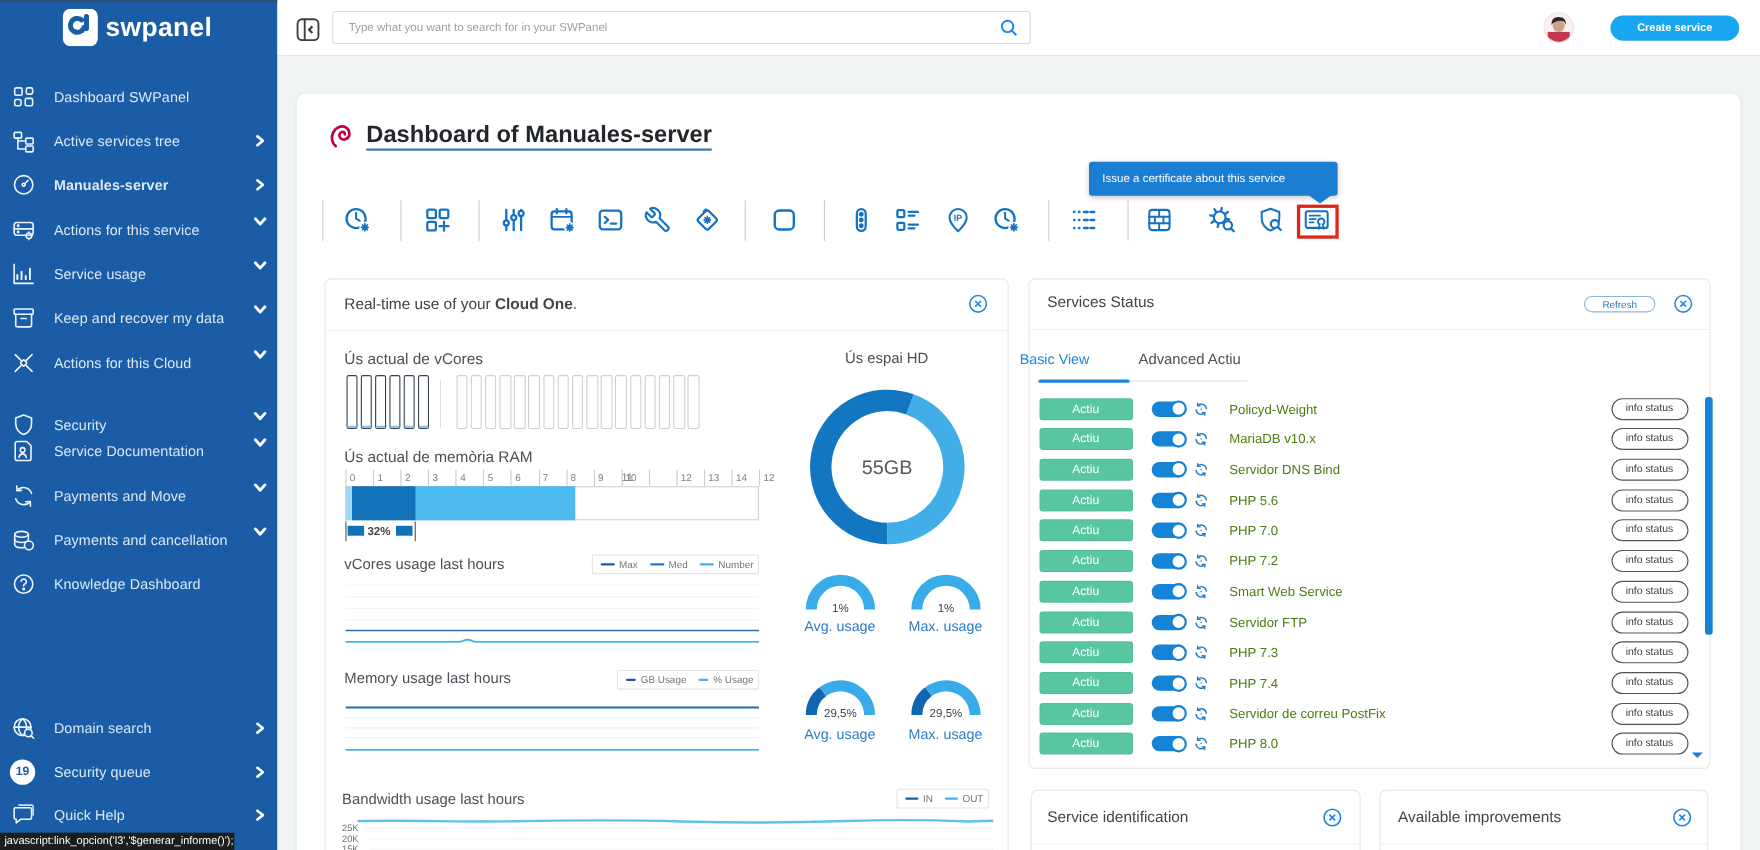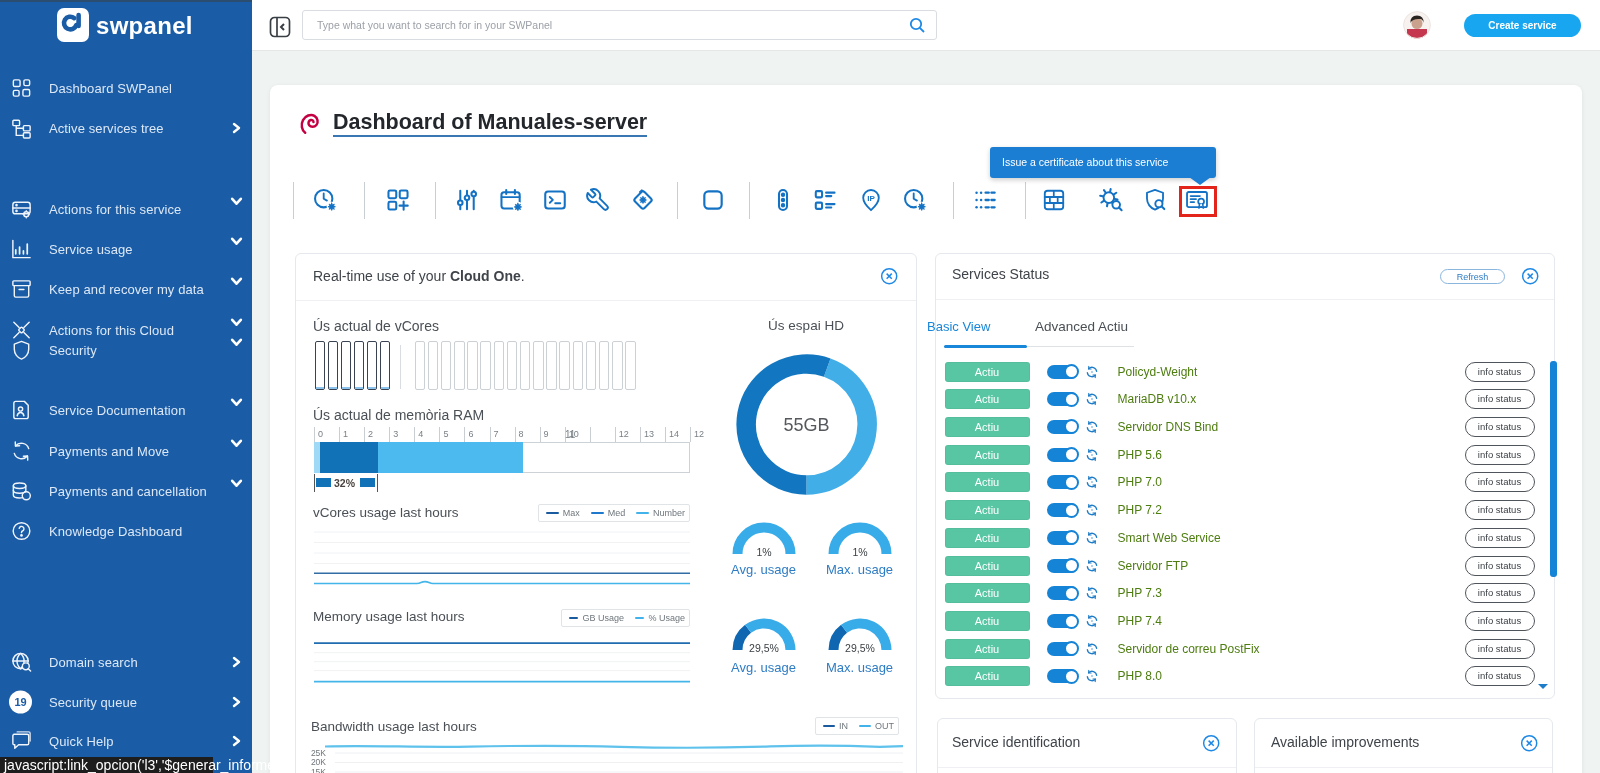--- a/index.html
+++ b/index.html
@@ -587,20 +587,31 @@
         <rect x="3" y="4" width="7" height="5.5" rx="1"></rect>
         <rect x="14" y="9.5" width="7" height="5.5" rx="1"></rect>
         <rect x="14" y="17" width="7" height="5.5" rx="1"></rect>
         <path d="M6.5 9.5v10.2h7.5 M6.5 12.2h7.5"></path>
       </svg>
       <span class="lb" style="">Active services tree</span>
       <svg class="chv" width="12" height="12" viewBox="0 0 12 12" fill="none" stroke="#fff" stroke-width="2.4" stroke-linecap="round" stroke-linejoin="round">
         <polyline points="4,2 9,6 4,10"></polyline>
       </svg>
     </div>
+<div class="mi" style="top:148.2px">
+      <svg class="ic" width="23" height="23" viewBox="0 0 24 24" fill="none" stroke="#f0f4fb" stroke-width="1.5" stroke-linecap="round" stroke-linejoin="round">
+        <circle cx="12" cy="12" r="8.7"></circle>
+        <circle cx="12" cy="12" r="1.4"></circle>
+        <path d="M13 11l3.2-3.2"></path>
+      </svg>
+      <span class="lb" style="font-weight:700;">Manuales-server</span>
+      <svg class="chv" width="12" height="12" viewBox="0 0 12 12" fill="none" stroke="#fff" stroke-width="2.4" stroke-linecap="round" stroke-linejoin="round">
+        <polyline points="4,2 9,6 4,10"></polyline>
+      </svg>
+    </div>
 <div class="mi" style="top:188.6px">
       <svg class="ic" width="23" height="23" viewBox="0 0 24 24" fill="none" stroke="#f0f4fb" stroke-width="1.5" stroke-linecap="round" stroke-linejoin="round">
         <rect x="3" y="5" width="18" height="12" rx="2.5"></rect>
         <path d="M3 11h18"></path>
         <circle cx="6.8" cy="8" r="0.6" fill="#f0f4fb"></circle>
         <circle cx="6.8" cy="14" r="0.6" fill="#f0f4fb"></circle>
         <circle cx="17" cy="17.5" r="2.6"></circle>
         <g stroke-width="1.2">
           <line x1="17" y1="13.6" x2="17" y2="14.6"></line>
           <line x1="17" y1="20.4" x2="17" y2="21.4"></line>
@@ -638,21 +649,21 @@
 <div class="mi" style="top:309.6px">
       <svg class="ic" width="23" height="23" viewBox="0 0 24 24" fill="none" stroke="#f0f4fb" stroke-width="1.5" stroke-linecap="round" stroke-linejoin="round">
         <path d="M4 4l5.5 5.5 M14.5 14.5L20 20 M20 4l-5.5 5.5 M9.5 14.5L4 20"></path>
         <rect x="9.7" y="9.7" width="4.6" height="4.6" rx="1" transform="rotate(45 12 12)"></rect>
       </svg>
       <span class="lb" style="">Actions for this Cloud</span>
       <svg class="chv" style="margin-top:-8px" width="13" height="13" viewBox="0 0 12 12" fill="none" stroke="#fff" stroke-width="2.4" stroke-linecap="round" stroke-linejoin="round">
         <polyline points="2,4 6,8.5 10,4"></polyline>
       </svg>
     </div>
-<div class="mi" style="top:330px">
+<div class="mi" style="top:366px">
       <svg class="ic" width="23" height="23" viewBox="0 0 24 24" fill="none" stroke="#f0f4fb" stroke-width="1.5" stroke-linecap="round" stroke-linejoin="round">
         <path d="M12 3l7.5 2.8v5.4c0 4.8-3.2 9-7.5 10.3-4.3-1.3-7.5-5.5-7.5-10.3V5.8z"></path>
       </svg>
       <span class="lb" style="">Security</span>
       <svg class="chv" style="margin-top:-8px" width="13" height="13" viewBox="0 0 12 12" fill="none" stroke="#fff" stroke-width="2.4" stroke-linecap="round" stroke-linejoin="round">
         <polyline points="2,4 6,8.5 10,4"></polyline>
       </svg>
     </div>
 <div class="mi" style="top:390.3px">
       <svg class="ic" width="23" height="23" viewBox="0 0 24 24" fill="none" stroke="#f0f4fb" stroke-width="1.5" stroke-linecap="round" stroke-linejoin="round">
@@ -719,12 +730,12 @@
       <svg class="ic" width="23" height="23" viewBox="0 0 24 24" fill="none" stroke="#f0f4fb" stroke-width="1.5" stroke-linecap="round" stroke-linejoin="round">
         <path d="M4 5h14a1.5 1.5 0 0 1 1.5 1.5v8A1.5 1.5 0 0 1 18 16H9l-4 3.5V16h-.5A1.5 1.5 0 0 1 3 14.5v-8A1.5 1.5 0 0 1 4.5 5z"></path>
         <path d="M7.5 2.5h12A1.5 1.5 0 0 1 21 4v8" opacity="0.85"></path>
       </svg>
       <span class="lb">Quick Help</span>
       <svg class="chv" width="12" height="12" viewBox="0 0 12 12" fill="none" stroke="#fff" stroke-width="2.4" stroke-linecap="round" stroke-linejoin="round">
         <polyline points="4,2 9,6 4,10"></polyline>
       </svg>
     </div>
 </div>
-<div class="abs" style="left:0;top:757px;width:213px;height:16px;background:#1d1d1d;color:#fff;font-size:14px;line-height:16px;padding-left:4px;white-space:nowrap">javascript:link_opcion('l3','$generar_informe()');</div>
+<div class="abs" style="left:0;top:757px;width:213px;height:16px;background:#1d1d1d;color:#fff;font-size:10px;line-height:16px;padding-left:4px;white-space:nowrap">javascript:link_opcion('l3','$generar_informe()');</div>
 </body></html>

